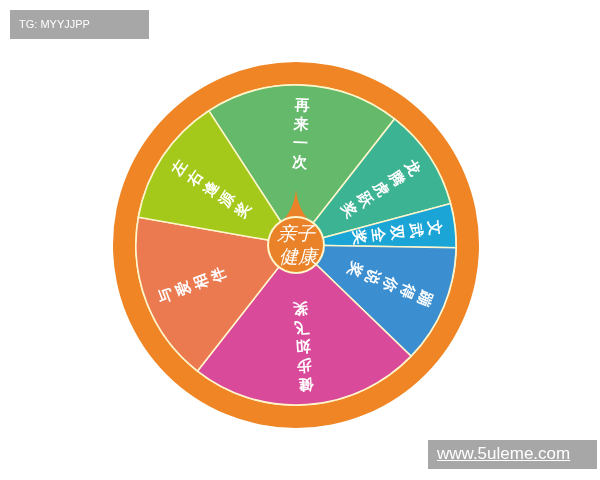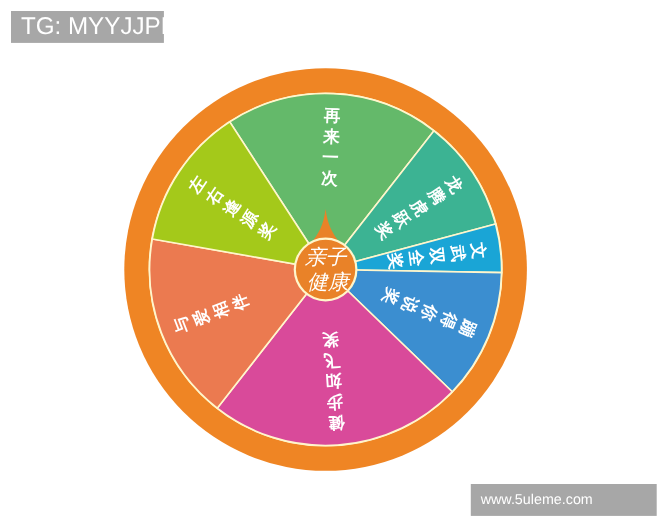--- a/index.html
+++ b/index.html
@@ -3,25 +3,25 @@
 <meta charset="utf-8">
 <style>
   html, body { margin: 0; padding: 0; }
   body {
     width: 600px; height: 480px; background: #ffffff;
     position: relative; overflow: hidden;
     font-family: "DejaVu Sans", sans-serif;
   }
   .watermark {
     position: absolute; background: #a7a7a7; color: #ffffff;
-    font-family: "Liberation Sans", sans-serif; font-size: 22px;
+    font-family: "Liberation Sans", sans-serif; font-size: 11px;
     line-height: 28px; padding: 0 9px; white-space: nowrap;
   }
   #wm-top { left: 10px; top: 10px; width: 121px; height: 29px; }
-  #wm-bottom { left: 428px; top: 440px; width: 151px; height: 29px; font-size: 13px; }
+  #wm-bottom { left: 428px; top: 440px; width: 151px; height: 29px; font-size: 17px; text-decoration: underline; }
   #wheel { position: absolute; left: 0; top: 0; }
   .seg-label {
     font-family: "DejaVu Sans", sans-serif; font-weight: bold;
     font-size: 15px; fill: #ffffff;
   }
   .hub-label {
     font-family: "DejaVu Serif", serif; font-size: 19px; fill: #ffffff;
     font-style: italic;
   }
 </style>

